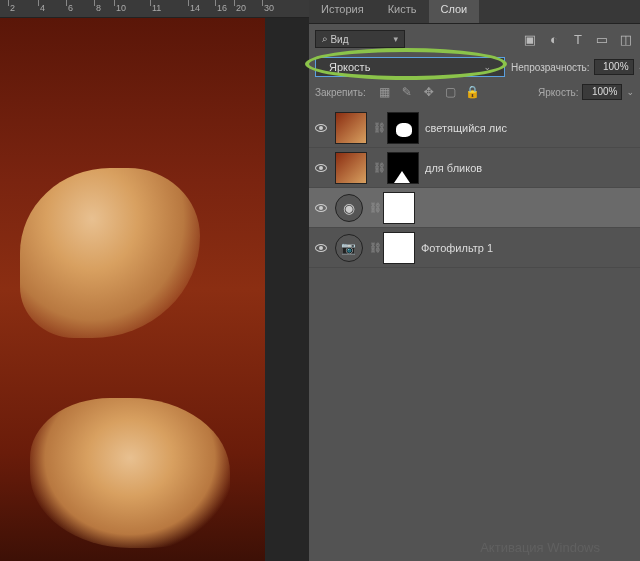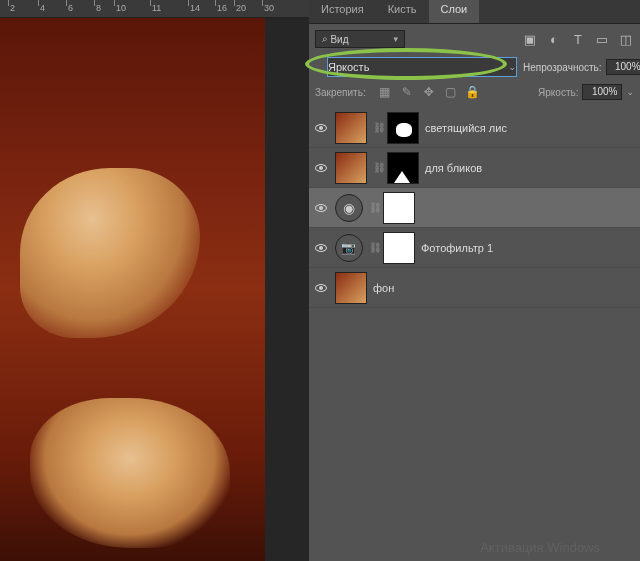--- a/index.html
+++ b/index.html
@@ -14,21 +14,21 @@
 .fox2 { position:absolute; top:380px; left:30px; width:200px; height:150px; background:radial-gradient(ellipse at 50% 40%,#e8c090 0%,#d8a060 30%,#b87840 60%,transparent 75%); border-radius:40% 50% 40% 50%; }
 .panels { position:absolute; left:309px; top:0; width:331px; height:561px; background:#535353; }
 .tabs { display:flex; height:24px; background:#383838; border-bottom:1px solid #222; }
 .tab { padding:3px 12px; font-size:11px; color:#aaa; cursor:pointer; }
 .tab.active { background:#535353; color:#ddd; }
 .toolbar-row { display:flex; align-items:center; height:30px; padding:0 6px; gap:4px; }
 .search-box { display:flex; align-items:center; background:#3a3a3a; border:1px solid #222; padding:2px 6px; flex:0 0 auto; width:90px; font-size:10px; }
 .tool-icons { display:flex; margin-left:auto; gap:8px; }
 .tool-icn { width:16px; height:16px; display:flex; align-items:center; justify-content:center; color:#bbb; font-size:13px; cursor:pointer; }
 .blend-row { display:flex; align-items:center; height:26px; padding:0 6px; gap:6px; position:relative; }
-.blend-select { flex:0 0 190px; height:20px; background:#3a3a3a; border:1px solid #5ba0e0; padding:2px 0; font-size:11px; color:#ddd; display:flex; align-items:center; justify-content:space-between;margin-left:12px; }
+.blend-select { flex:0 0 190px; height:20px; background:#3a3a3a; border:1px solid #5ba0e0; padding:2px 13px; font-size:11px; color:#ddd; display:flex; align-items:center; justify-content:space-between; }
 .opacity-group { display:flex; align-items:center; gap:4px; margin-left:auto; font-size:10px; }
 .pct-box { width:40px; height:16px; background:#3a3a3a; border:1px solid #222; padding:1px 4px; font-size:10px; color:#ddd; text-align:right; }
 .lock-row { display:flex; align-items:center; height:24px; padding:0 6px; gap:8px; font-size:10px; color:#aaa; }
 .lock-icons { display:flex; gap:8px; margin-left:4px; }
 .lock-icn { width:14px; height:14px; display:flex; align-items:center; justify-content:center; color:#999; cursor:pointer; font-size:12px; }
 .layers-list { padding-top:4px; }
 .layer { display:flex; align-items:center; height:40px; padding:0 4px; gap:6px; border-bottom:1px solid #4a4a4a; }
 .layer.selected { background:#6a6a6a; }
 .vis { width:16px; height:16px; display:flex; align-items:center; justify-content:center; cursor:pointer; }
 .eye { width:12px; height:8px; border:1px solid #ccc; border-radius:50%; position:relative; }
@@ -163,24 +163,17 @@
           <div class="eye"></div>
         </div>
       <div class="thumb adj">
           <span class="cam">📷</span>
         </div>
       <span class="link">⛓</span>
       <div class="thumb mask white"></div>
       <span class="layer-name">Фотофильтр 1</span>
     </div>
 
-    <div class="layer">
-      <div class="vis">
-          <div class="eye"></div>
-        </div>
-      <div class="thumb"></div>
-      <span class="layer-name">фон</span>
-    </div>
 
   </div>
 
   <div class="watermark">Активация Windows</div>
 </div>
 
 </body></html>

